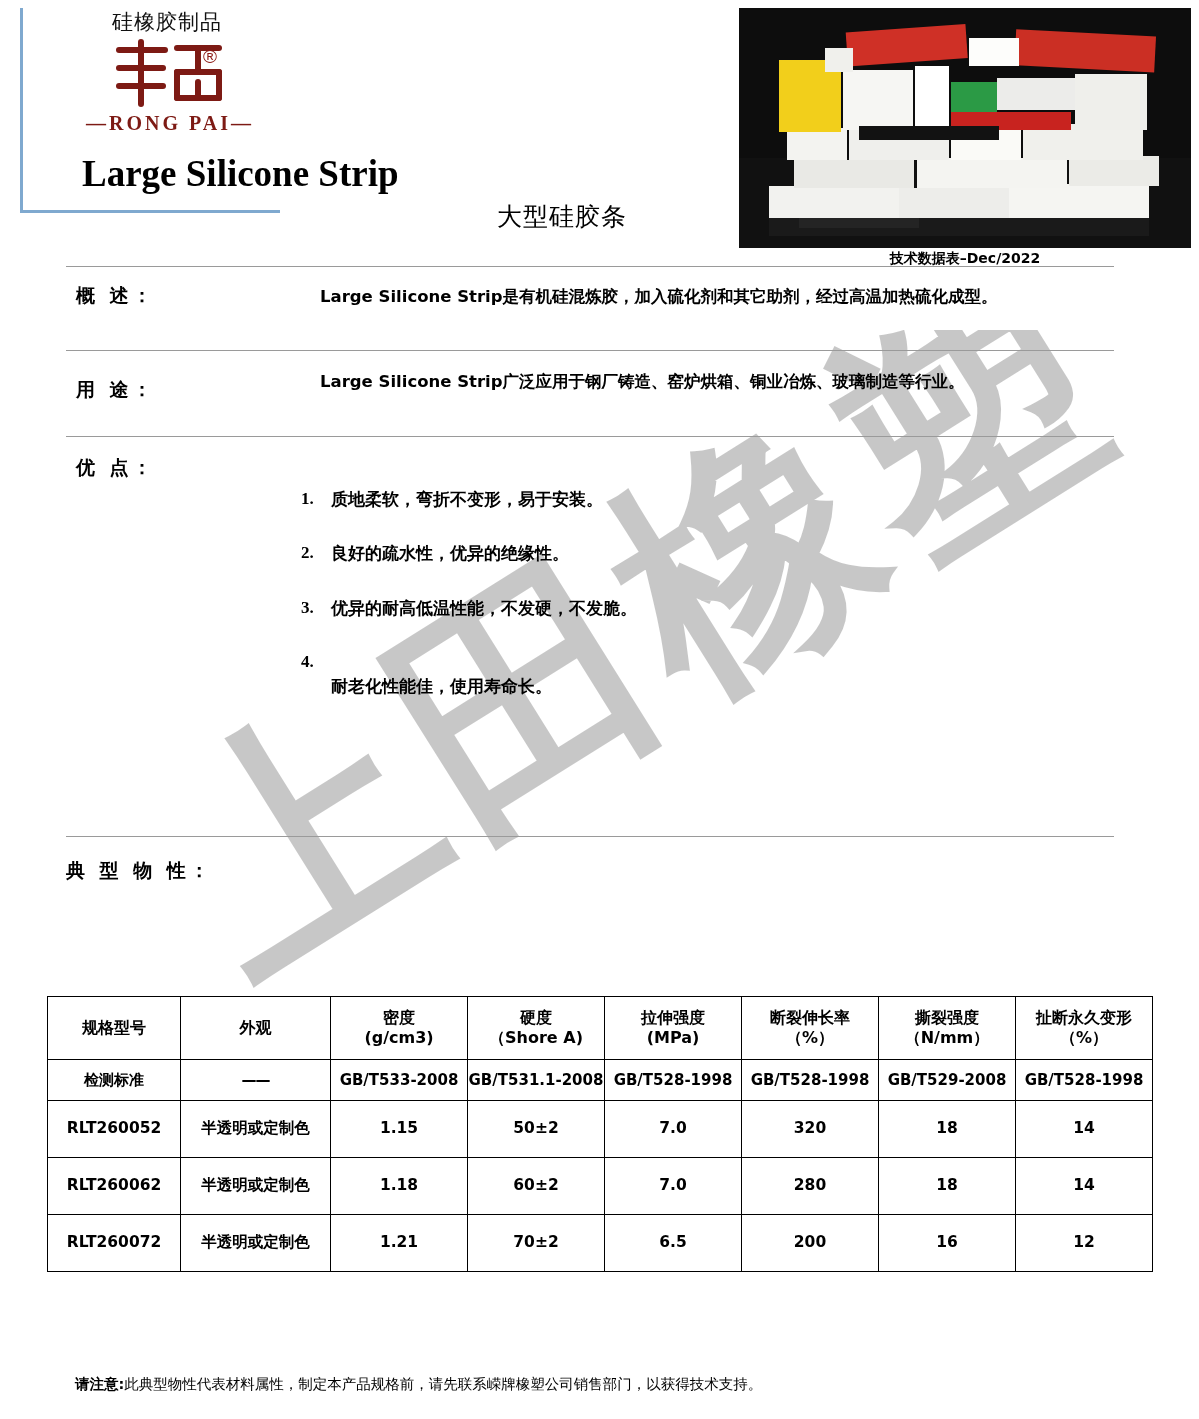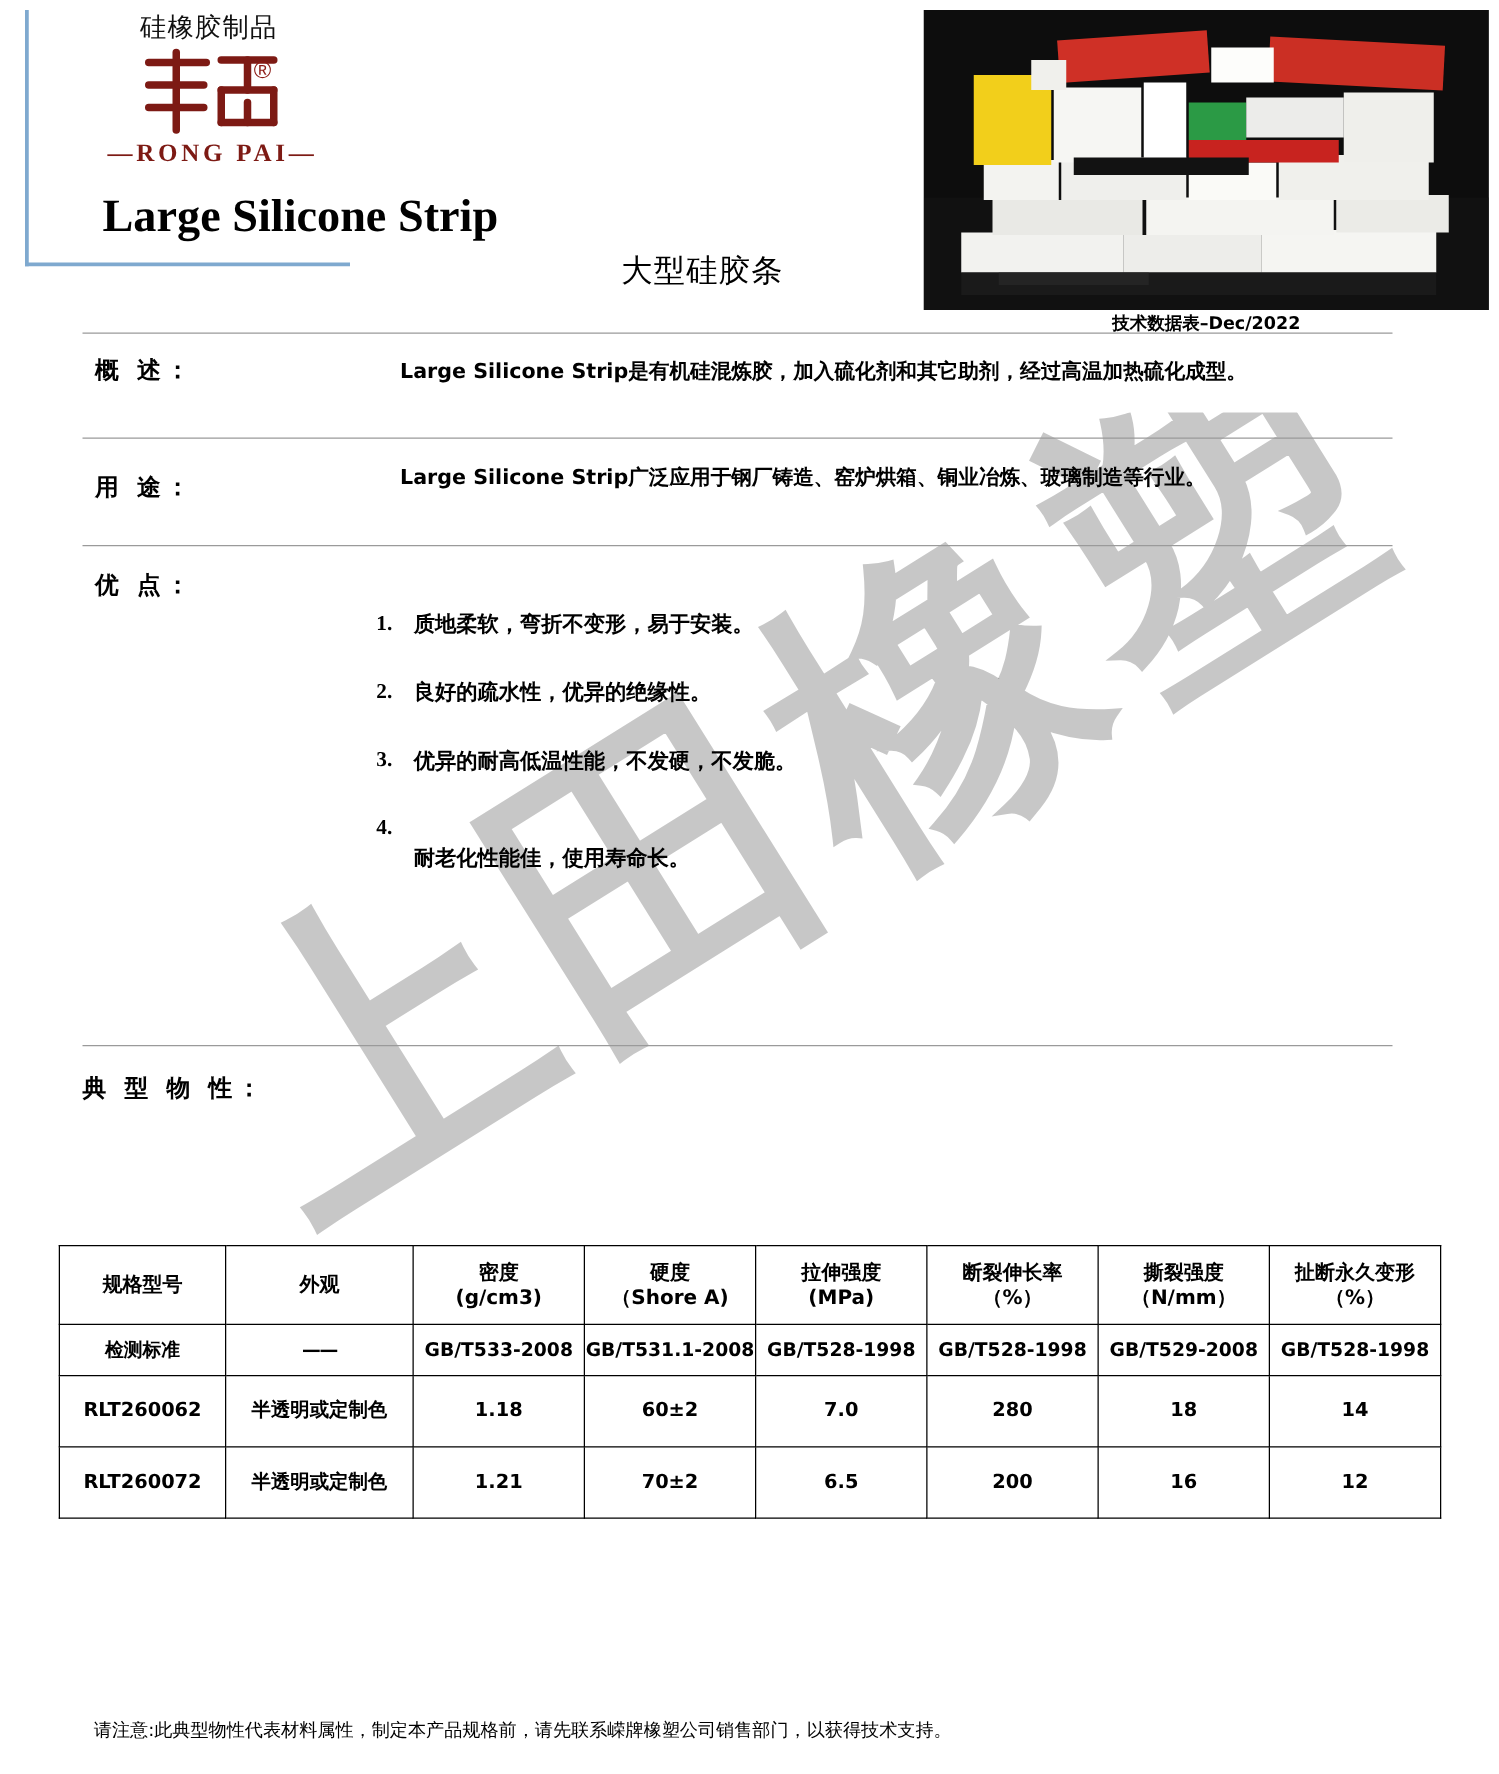--- a/index.html
+++ b/index.html
@@ -224,21 +224,21 @@
   .dash { letter-spacing: -1px; }
 
   .footnote {
     position: absolute;
     left: 75px;
     top: 1375px;
     font-family: "DejaVu Sans", sans-serif;
     font-size: 14.5px;
     z-index: 11;
   }
-  .footnote b { font-weight: normal; }
+  .footnote b { font-weight: bold; }
 </style>
 </head>
 <body>
 
 <div class="watermark">
   <span>上田橡塑</span>
 </div>
 
 <div class="header">
 
@@ -392,20 +392,30 @@
       <td class="dash">——</td>
       <td>GB/T533-2008</td>
       <td>GB/T531.1-2008</td>
       <td>GB/T528-1998</td>
       <td>GB/T528-1998</td>
       <td>GB/T529-2008</td>
       <td>GB/T528-1998</td>
     </tr>
 
 
+    <tr class="data">
+      <td>RLT260052</td>
+      <td>半透明或定制色</td>
+      <td>1.15</td>
+      <td>50±2</td>
+      <td>7.0</td>
+      <td>320</td>
+      <td>18</td>
+      <td>14</td>
+    </tr>
 
     <tr class="data">
       <td>RLT260062</td>
       <td>半透明或定制色</td>
       <td>1.18</td>
       <td>60±2</td>
       <td>7.0</td>
       <td>280</td>
       <td>18</td>
       <td>14</td>

